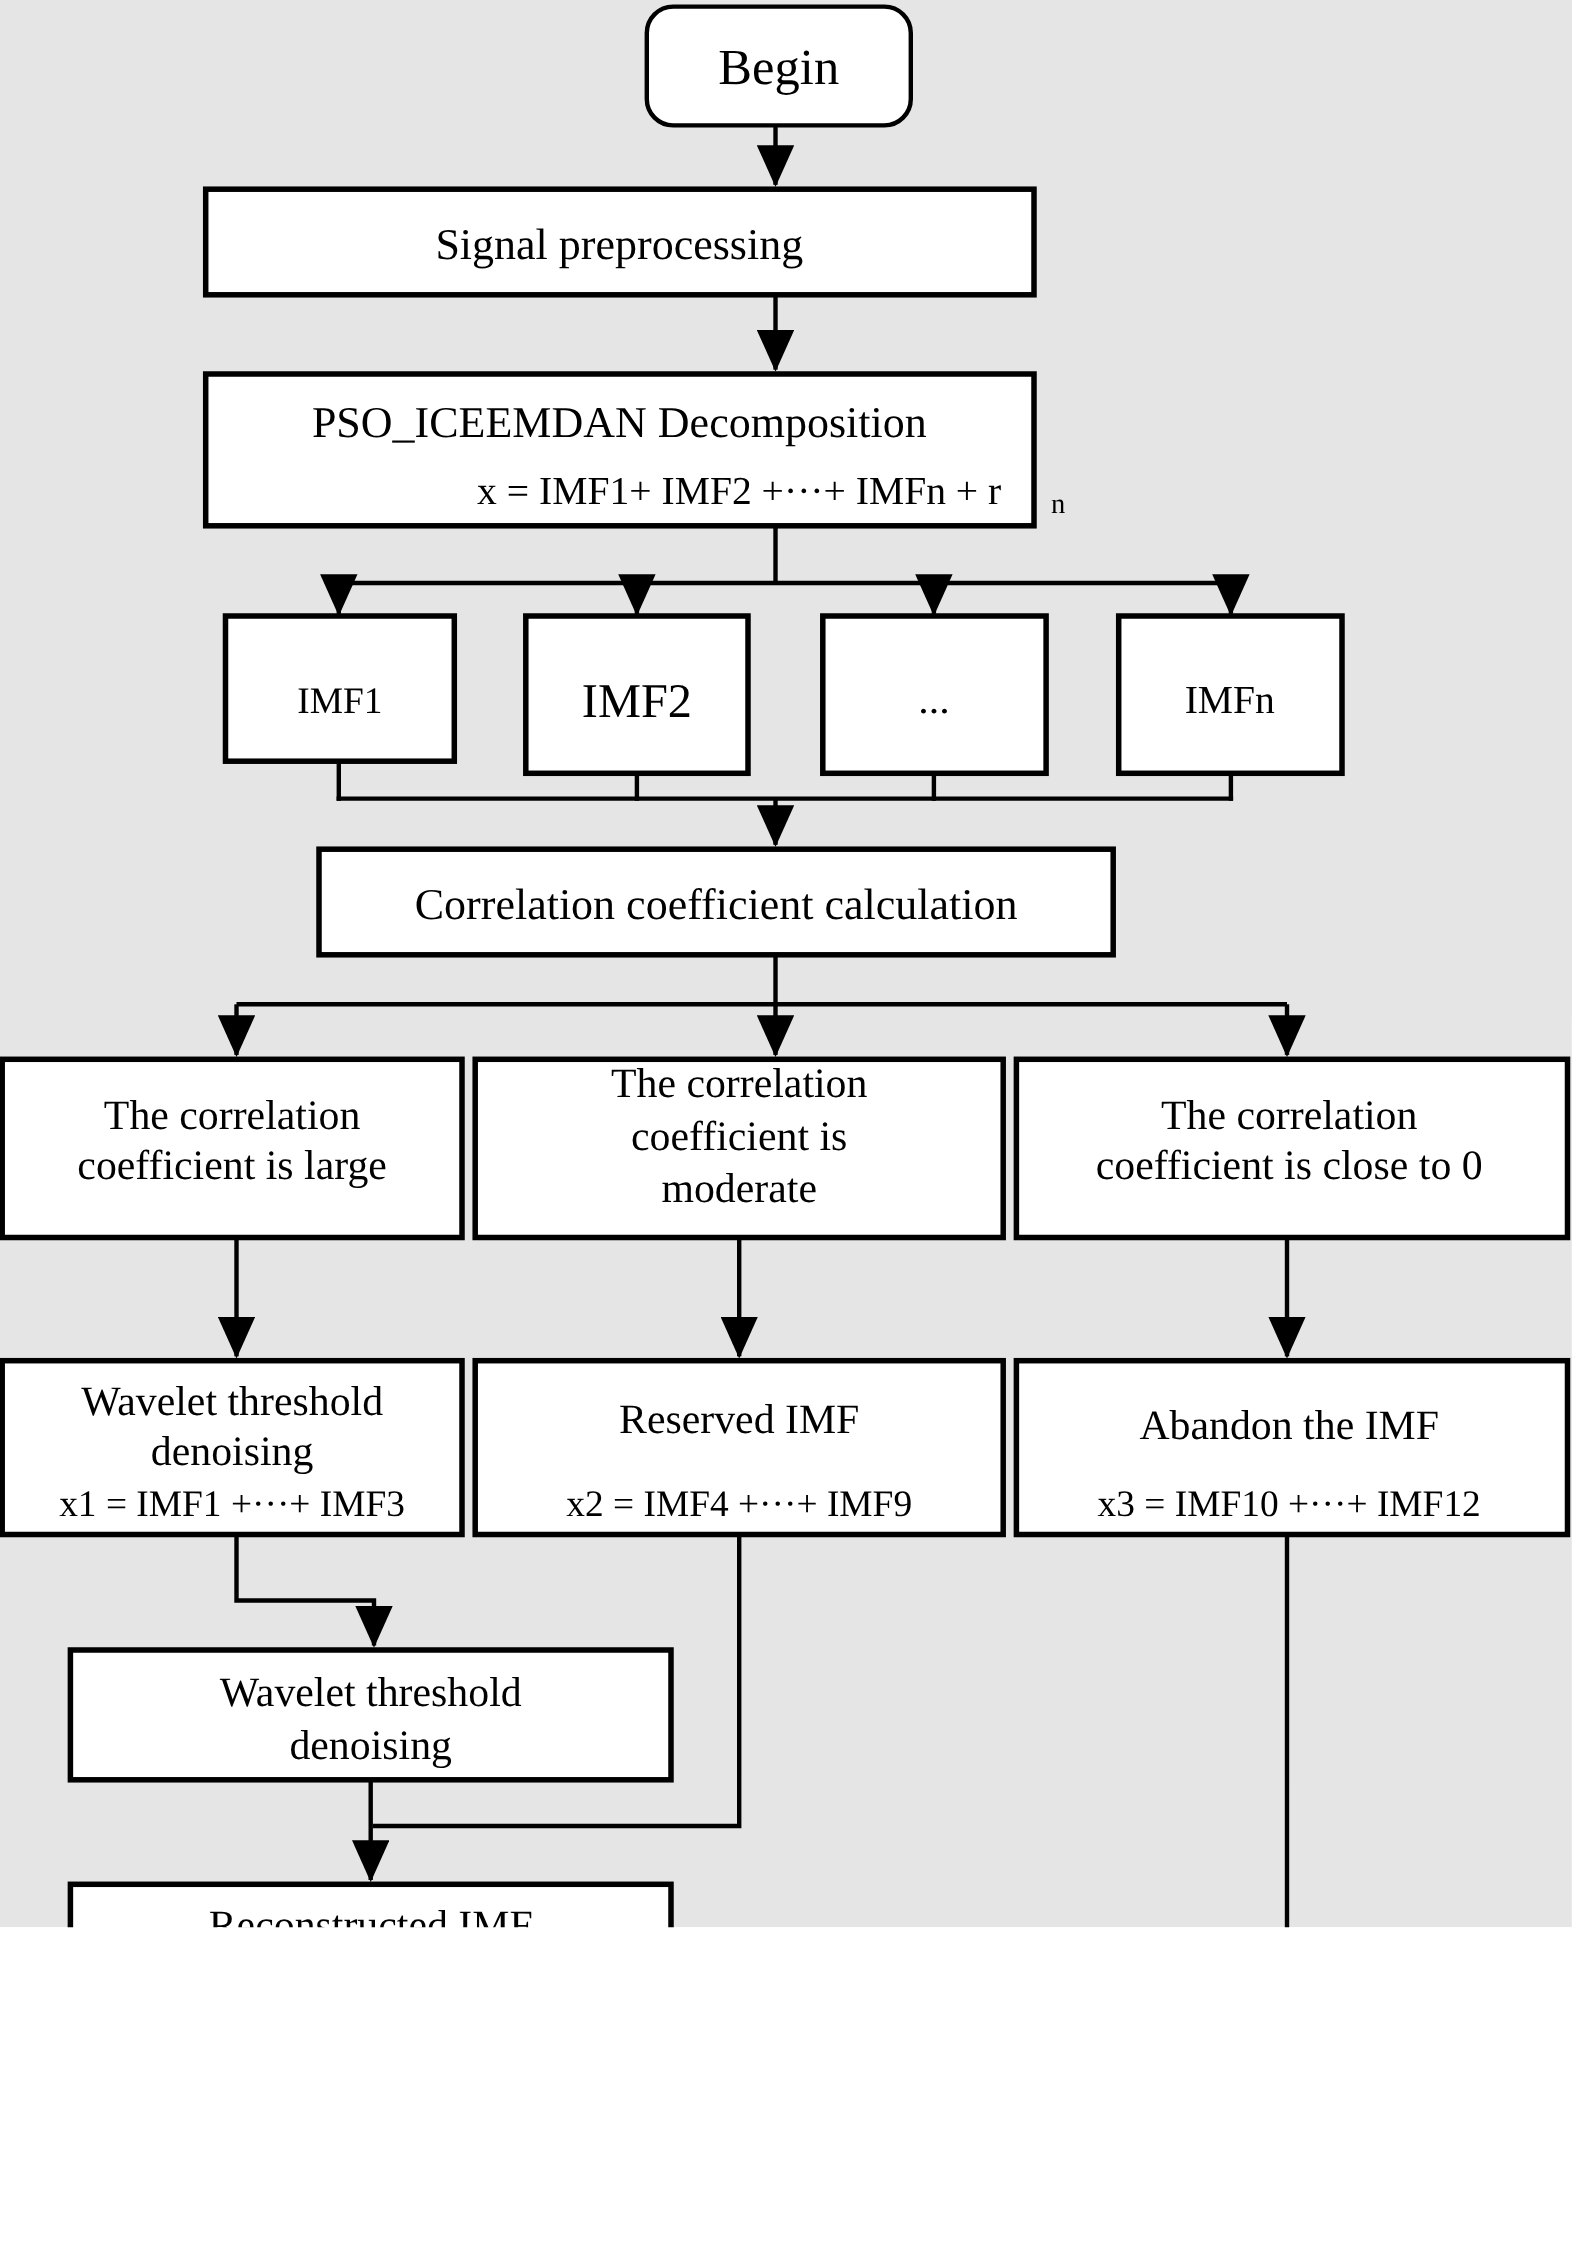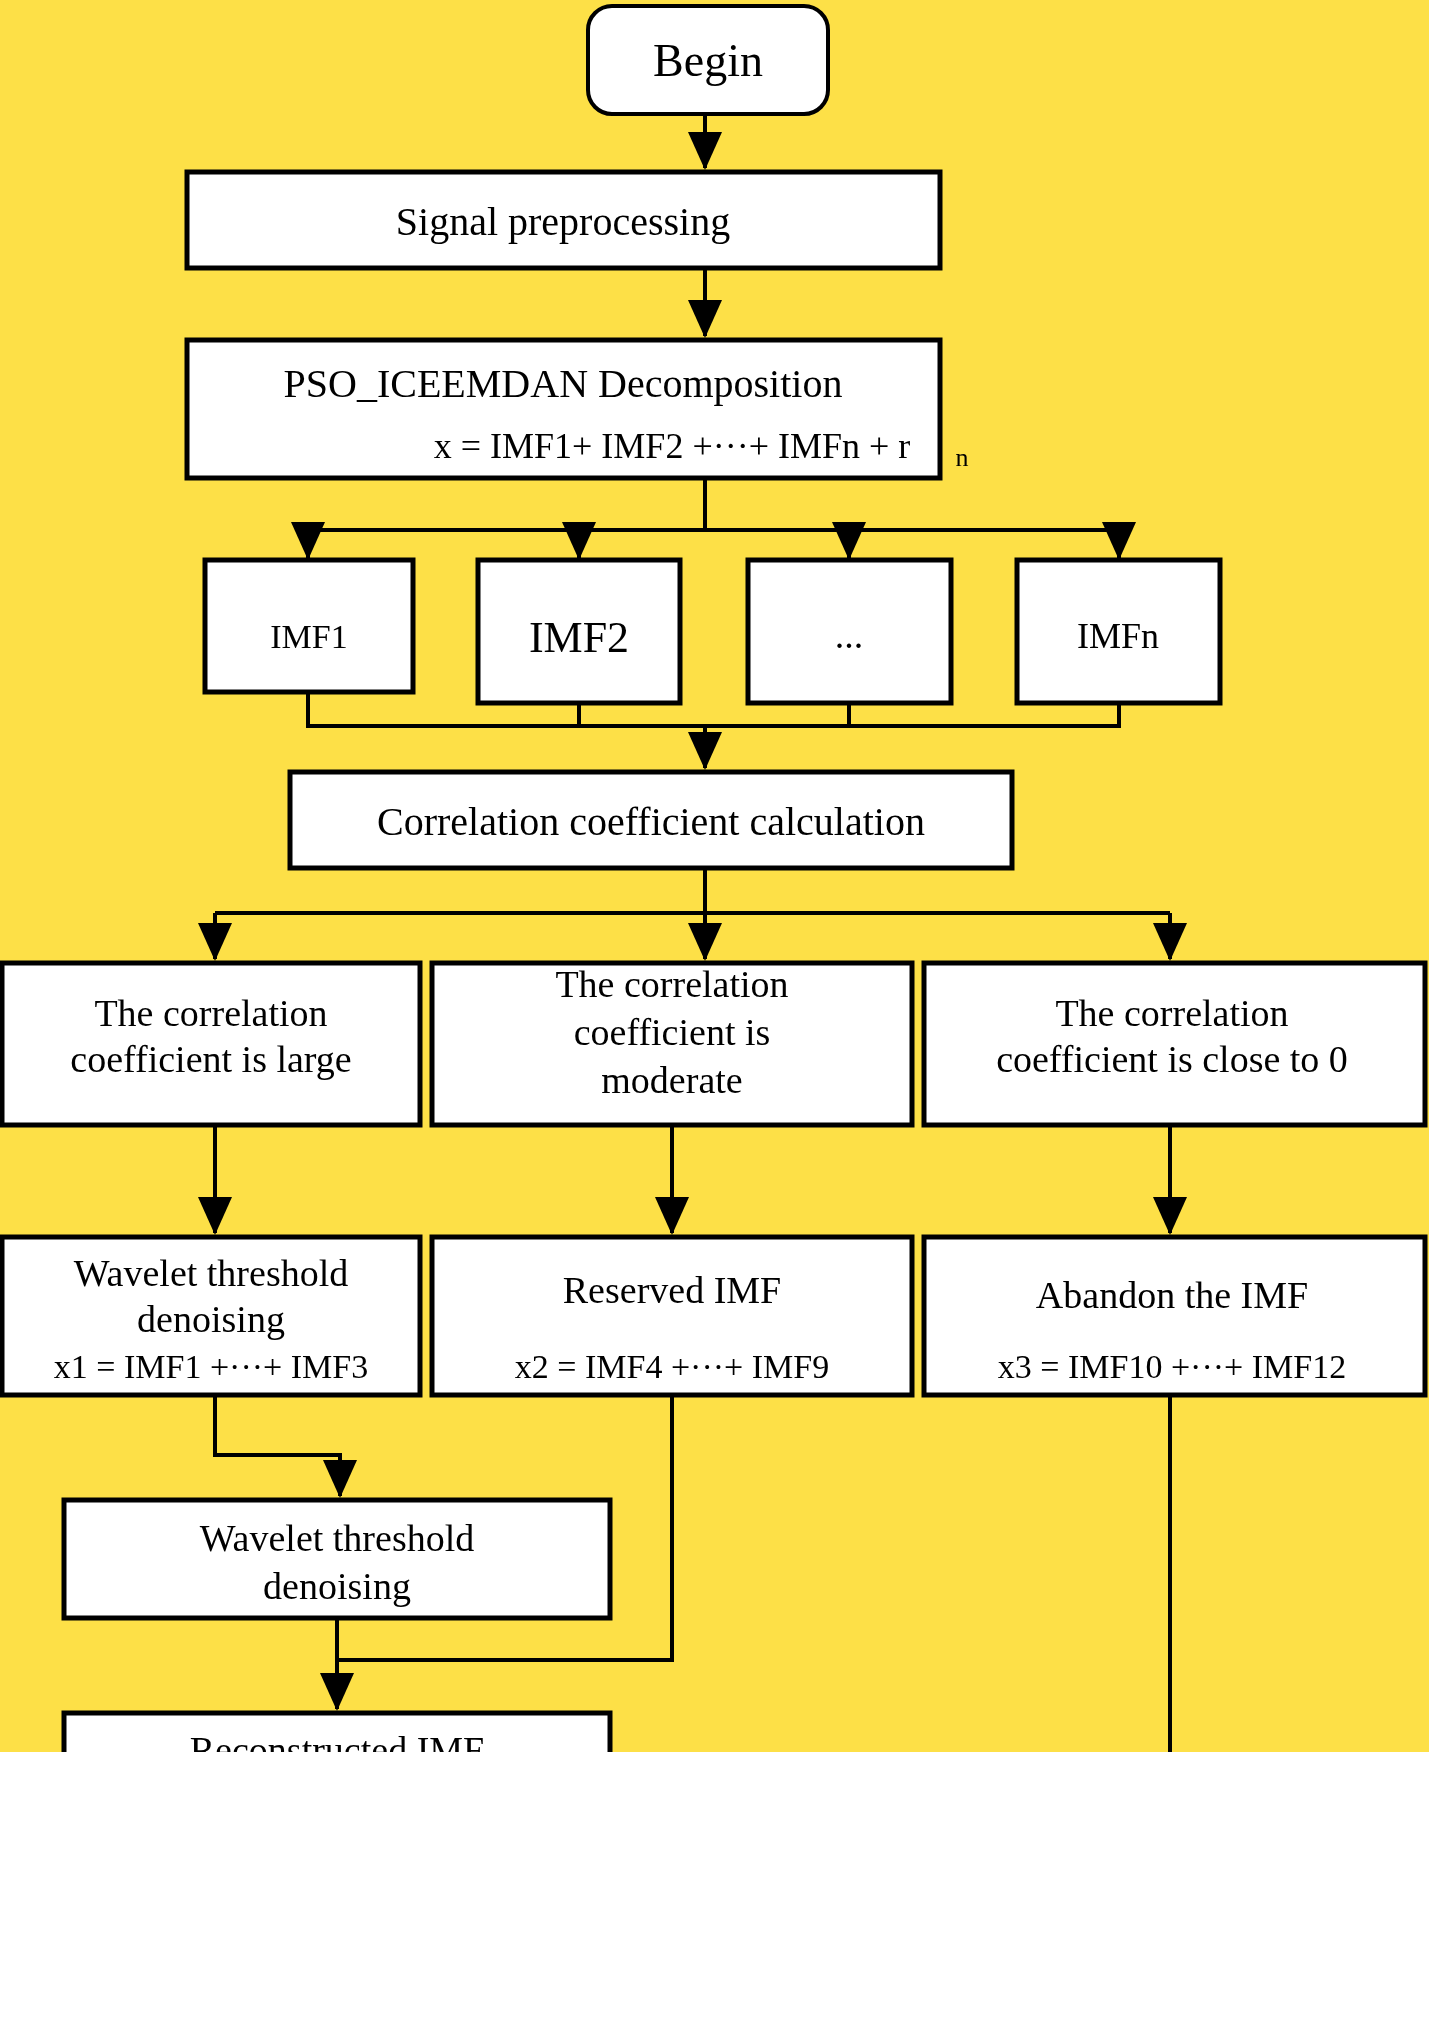--- a/index.html
+++ b/index.html
@@ -3,21 +3,21 @@
 <meta charset="utf-8">
 <style>
   html, body {
     margin: 0;
     padding: 0;
     background: #ffffff;
   }
   .canvas-wrap {
     width: 1429px;
     height: 1752px;
-    background: #fde047;
+    background: #e5e5e5;
   }
   svg {
     display: block;
     font-family: "Liberation Serif", "DejaVu Serif", serif;
   }
   .node {
     fill: #ffffff;
     stroke: #000000;
     stroke-width: 5;
   }

